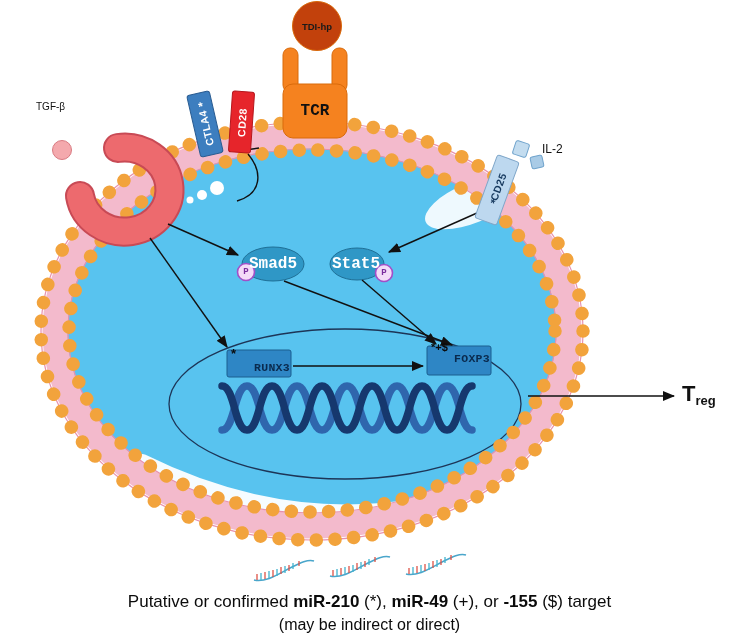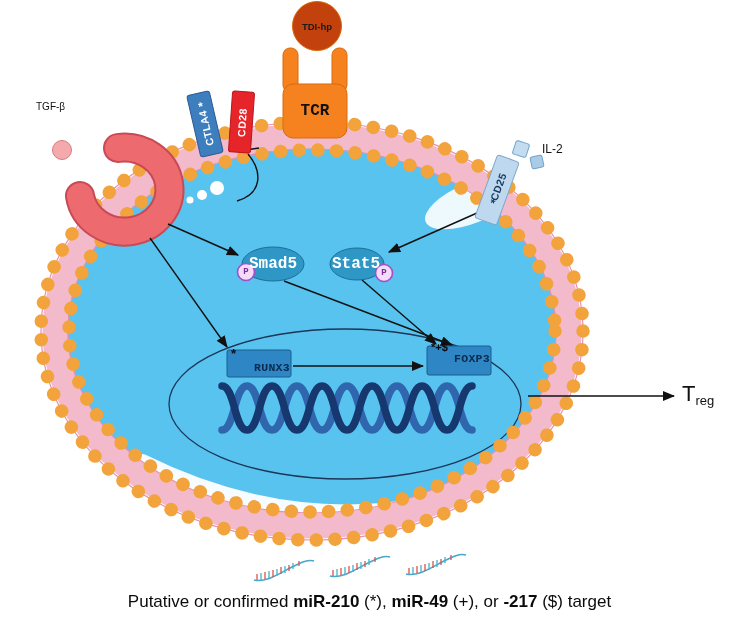--- a/index.html
+++ b/index.html
@@ -18,21 +18,21 @@
   .tag-cd25{left:485px;top:156px;width:24px;height:68px;background:#BDD8EF;border:1px solid #7FA6C9;
             color:#16395E;transform:rotate(20deg);}
   .tag .mark{font-weight:bold;font-size:12px;line-height:8px;}
   .tdi-circle{position:absolute;left:292px;top:1px;width:50px;height:50px;border-radius:50%;
               background:#c2410c;border:1px solid #D96A0A;display:flex;align-items:center;justify-content:center;
               font-size:9.5px;font-weight:bold;color:#1A1A1A;box-sizing:border-box;}
   .protein-lbl{color:#fff;font-size:16px;font-weight:bold;}
   .p-lbl{color:#7B2D9E;font-size:9px;font-weight:bold;}
   .gene-lbl{color:#0A2A4E;font-size:11.5px;font-weight:bold;letter-spacing:.3px;padding-left:20px;}
   .mark-lbl{color:#0B0B0B;font-weight:bold;}
-  .treg{position:absolute;left:682px;top:381px;font-weight:normal;}
+  .treg{position:absolute;left:682px;top:381px;font-weight:bold;}
   .treg .main{font-size:22px;}
   .treg .sub{font-size:13px;vertical-align:-4px;}
   .caption1{position:absolute;left:0;right:0;top:592px;text-align:center;font-size:17px;color:#0B0B0B;}
   .caption2{position:absolute;left:0;right:0;top:616px;text-align:center;font-size:16px;color:#0B0B0B;}
   .cap-seg{white-space:pre-wrap;}
   .cap-bold{font-weight:bold;}
 </style>
 </head>
 <body>
 
@@ -148,16 +148,17 @@
   <div class="lbl mark-lbl" style="left:231px;top:346px;font-size:13px;">*</div>
   <div class="lbl ctr gene-lbl" style="left:262px;top:367px;">RUNX3</div>
   <div class="lbl mark-lbl" style="left:431px;top:341px;font-size:11px;">*+$</div>
   <div class="lbl ctr gene-lbl" style="left:462px;top:358px;">FOXP3</div>
 
   <div class="treg">
     <span class="main">T</span><span class="sub">reg</span>
   </div>
 
   <div class="caption1">
-    <span class="cap-seg">Putative or confirmed </span><span class="cap-seg cap-bold">miR-210</span><span class="cap-seg"> (*), </span><span class="cap-seg cap-bold">miR-49</span><span class="cap-seg"> (+), or </span><span class="cap-seg cap-bold">-217</span><span class="cap-seg"> ($) target</span>
+    <span class="cap-seg">Putative or confirmed </span><span class="cap-seg cap-bold">miR-210</span><span class="cap-seg"> (*), </span><span class="cap-seg cap-bold">miR-49</span><span class="cap-seg"> (+), or </span><span class="cap-seg cap-bold">-155</span><span class="cap-seg"> ($) target</span>
   </div>
+  <div class="caption2">(may be indirect or direct)</div>
 
 </div>
 
 </body></html>

